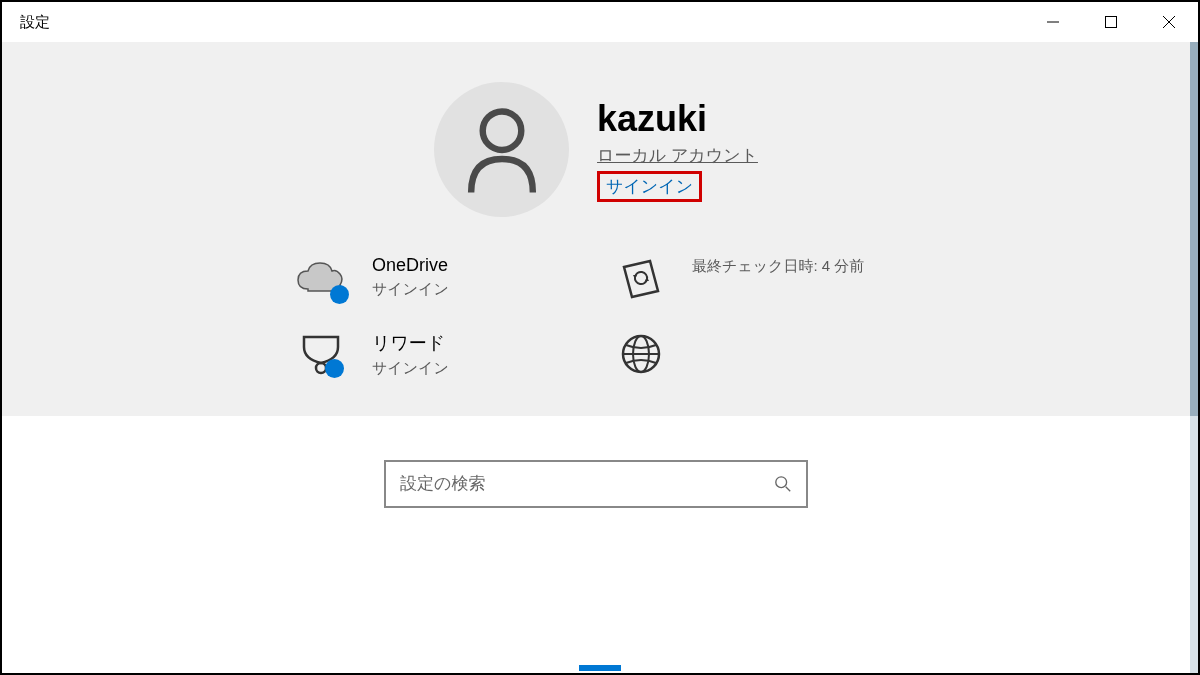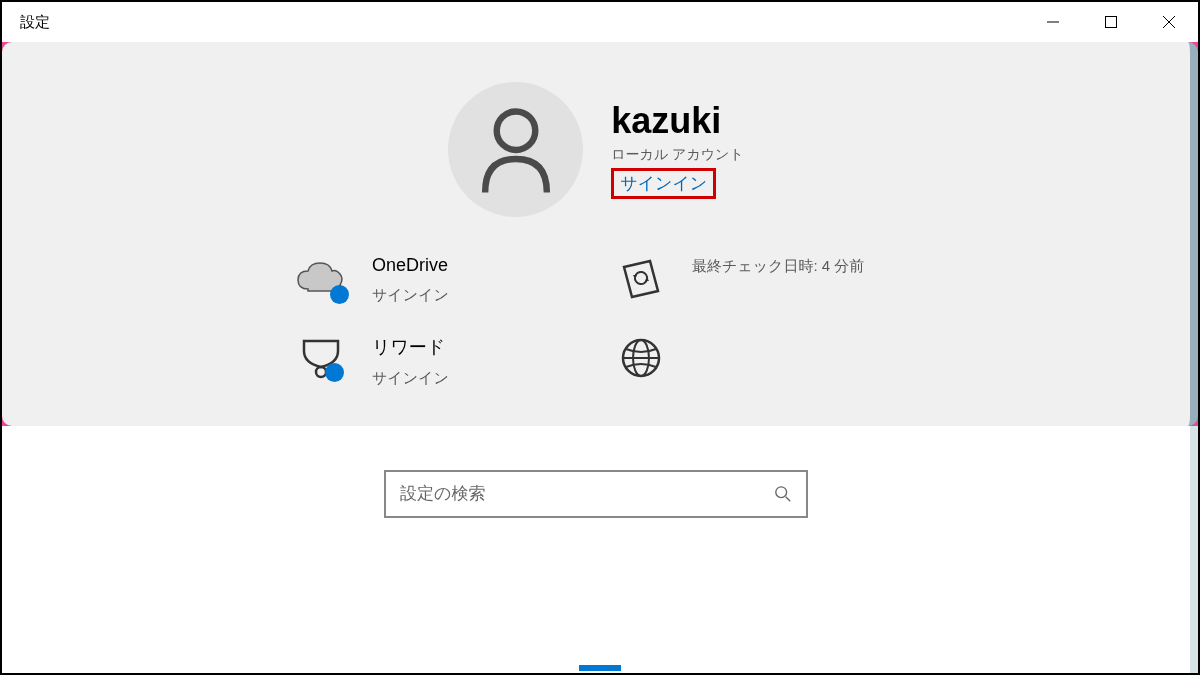--- a/index.html
+++ b/index.html
@@ -56,21 +56,20 @@
       stroke-width: 1;
       fill: none;
     }
     .content-top {
       background: #f0f0f0;
       padding: 40px 0 38px 0;
       display: flex;
       flex-direction: column;
       align-items: center;
       border-right: 8px solid #98aebd;
-      border-radius: 10px;
     }
     .profile-row {
       display: flex;
       align-items: center;
       gap: 28px;
       margin-bottom: 38px;
     }
     .avatar {
       width: 135px;
       height: 135px;
@@ -88,22 +87,23 @@
       display: flex;
       flex-direction: column;
       gap: 4px;
     }
     .username {
       font-size: 36px;
       font-weight: 600;
       color: #000;
     }
     .account-type {
-      font-size: 14px;
+      font-size: 17px;
       color: #5a5a5a;
+      text-decoration: underline;
     }
     .signin-link {
       display: inline-block;
       color: #0066b4;
       font-size: 17px;
       border: 3px solid #d00000;
       padding: 1px 6px;
       width: fit-content;
       cursor: pointer;
     }
@@ -123,21 +123,21 @@
       height: 46px;
       display: flex;
       align-items: center;
       justify-content: center;
       position: relative;
       flex-shrink: 0;
     }
     .service-text {
       display: flex;
       flex-direction: column;
-      gap: 8px;
+      gap: 2px;
     }
     .service-title {
       font-size: 18px;
       color: #000;
     }
     .service-sub {
       font-size: 15px;
       color: #5a5a5a;
       line-height: 1.4;
     }

